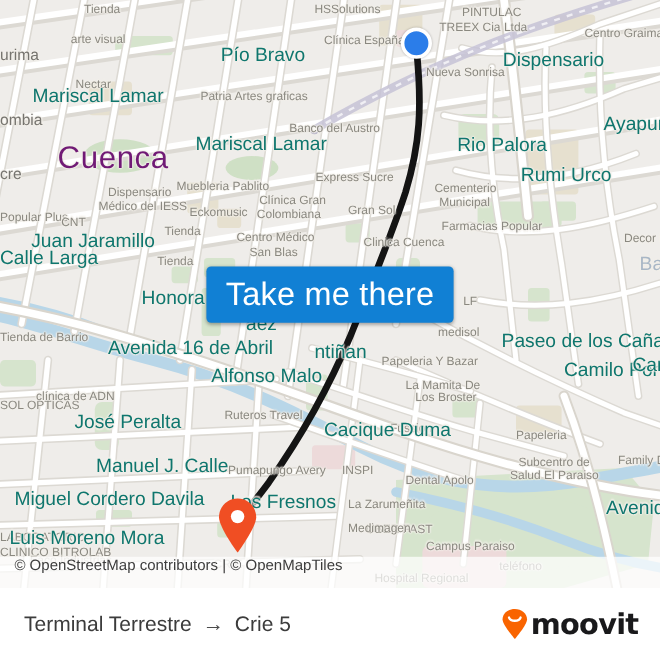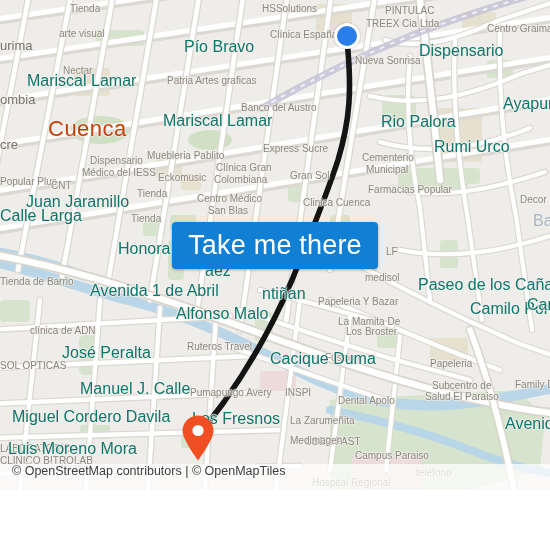--- a/index.html
+++ b/index.html
@@ -43,21 +43,21 @@
     font-family: "Liberation Sans", sans-serif;
     white-space: nowrap;
     pointer-events: none;
     text-shadow:
       1px 0 1.2px #f2efe9, -1px 0 1.2px #f2efe9,
       0 1px 1.2px #f2efe9, 0 -1px 1.2px #f2efe9;
   }
   .lbl-street { font-size: 13px; color: #76746f; }
   .lbl-street-lg { font-size: 16px; color: #0f766e; }
   .lbl-poi { font-size: 10px; color: #8a8880; }
-  .lbl-city { font-size: 22px; color: #c2410c; letter-spacing: .5px; }
+  .lbl-city { font-size: 26px; color: #701a75; letter-spacing: .5px; }
   .lbl-area { font-size: 16px; color: #a9b7c6; }
   .lbl-faint { font-size: 10px; color: #c3c0b8; }
 
   
   #origin-marker {
     position: absolute;
     width: 26px; height: 26px;
     border-radius: 50%;
     background: #2b7de9;
     border: 3px solid #ffffff;
@@ -368,21 +368,21 @@
         <div class="maplabel lbl-poi" style="left: 290px; top: 170px;">Gran Sol</div>
         <div class="maplabel lbl-poi" style="left: 368px; top: 184px;">Farmacias Popular</div>
         <div class="maplabel lbl-poi" style="left: 520px; top: 194px;">Decor H</div>
         <div class="maplabel lbl-poi" style="left: 0px; top: 176px;">Popular Plus</div>
         <div class="maplabel lbl-poi" style="left: 51px; top: 180px;">CNT</div>
         <div class="maplabel lbl-poi" style="left: 137px; top: 188px;">Tienda</div>
         <div class="maplabel lbl-poi" style="left: 131px; top: 213px;">Tienda</div>
         <div class="maplabel lbl-poi" style="left: 197px; top: 193px;">Centro Médico</div>
         <div class="maplabel lbl-poi" style="left: 208px; top: 205px;">San Blas</div>
         <div class="maplabel lbl-poi" style="left: 303px; top: 197px;">Clinica Cuenca</div>
-        <div class="maplabel lbl-poi" style="left: 0px; top: 360px; text-align: center;">SOL OPTICAS</div>
+        <div class="maplabel lbl-poi" style="left: 0px; top: 333px; text-align: center;">SOL OPTICAS</div>
         <div class="maplabel lbl-poi" style="left: 0px; top: 443px;">LABORATORIO</div>
         <div class="maplabel lbl-poi" style="left: 0px; top: 455px;">CLINICO BITROLAB</div>
         <div class="maplabel lbl-poi" style="left: 30px; top: 325px;">clínica de ADN</div>
         <div class="maplabel lbl-poi" style="left: 0px; top: 276px;">Tienda de Barrio</div>
         <div class="maplabel lbl-poi" style="left: 187px; top: 341px;">Ruteros Travel</div>
         <div class="maplabel lbl-poi" style="left: 190px; top: 387px;">Pumapungo Avery</div>
         <div class="maplabel lbl-poi" style="left: 285px; top: 387px;">INSPI</div>
         <div class="maplabel lbl-poi" style="left: 305px; top: 436px;">UBER FAST</div>
         <div class="maplabel lbl-poi" style="left: 318px; top: 296px;">Papeleria Y Bazar</div>
         <div class="maplabel lbl-poi" style="left: 338px; top: 316px;">La Mamita De</div>
@@ -406,21 +406,21 @@
         <div class="maplabel lbl-area" style="left: 533px; top: 212px;">Bar</div>
         <div class="maplabel lbl-street" style="left: 0px; top: 38px;">urima</div>
         <div class="maplabel lbl-street-lg" style="left: 27px; top: 72px;">Mariscal Lamar</div>
         <div class="maplabel lbl-street" style="left: 0px; top: 92px;">ombia</div>
         <div class="maplabel lbl-street" style="left: 0px; top: 137px;">cre</div>
         <div class="maplabel lbl-street-lg" style="left: 184px; top: 38px;">Pío Bravo</div>
         <div class="maplabel lbl-street-lg" style="left: 163px; top: 112px;">Mariscal Lamar</div>
         <div class="maplabel lbl-street-lg" style="left: 26px; top: 193px;">Juan Jaramillo</div>
         <div class="maplabel lbl-street-lg" style="left: 0px; top: 207px;">Calle Larga</div>
         <div class="maplabel lbl-street-lg" style="left: 118px; top: 240px;">Honora</div>
-        <div class="maplabel lbl-street-lg" style="left: 90px; top: 282px;">Avenida 1 de Abril</div>
+        <div class="maplabel lbl-street-lg" style="left: 90px; top: 282px;">Avenida 16 de Abril</div>
         <div class="maplabel lbl-street-lg" style="left: 176px; top: 305px;">Alfonso Malo</div>
         <div class="maplabel lbl-street-lg" style="left: 62px; top: 344px;">José Peralta</div>
         <div class="maplabel lbl-street-lg" style="left: 80px; top: 380px;">Manuel J. Calle</div>
         <div class="maplabel lbl-street-lg" style="left: 12px; top: 408px;">Miguel Cordero Davila</div>
         <div class="maplabel lbl-street-lg" style="left: 8px; top: 440px;">Luis Moreno Mora</div>
         <div class="maplabel lbl-street-lg" style="left: 419px; top: 42px;">Dispensario</div>
         <div class="maplabel lbl-street-lg" style="left: 381px; top: 113px;">Rio Palora</div>
         <div class="maplabel lbl-street-lg" style="left: 434px; top: 138px;">Rumi Urco</div>
         <div class="maplabel lbl-street-lg" style="left: 503px; top: 95px;">Ayapungo</div>
         <div class="maplabel lbl-street-lg" style="left: 418px; top: 276px;">Paseo de los Cañaris</div>
@@ -443,14 +443,31 @@
       </svg>
     </div>
 
     <button id="cta-button">Take me there</button>
 
     <div id="attribution">
       <span class="attr-text">© OpenStreetMap contributors | © OpenMapTiles</span>
     </div>
   </div>
 
+  <div id="footer">
+    <div id="trip-summary">
+      <span>Terminal Terrestre</span>
+      <span class="arrow">→</span>
+      <span>Crie 5</span>
+    </div>
+    <div id="moovit-logo">
+      <span style="display:inline-flex;">
+        <svg width="22" height="26" viewBox="0 0 22 26">
+          <path d="M11 25.5 C11 25.5 21.2 13.6 21.2 9.2 C21.2 3.9 16.6 0.4 11 0.4
+                   C5.4 0.4 0.8 3.9 0.8 9.2 C0.8 13.6 11 25.5 11 25.5 Z" fill="#f96400"></path>
+          <path d="M6.2 7.6 C7.4 11.2 14.6 11.2 15.8 7.6" stroke="#ffffff" stroke-width="1.9" fill="none" stroke-linecap="round"></path>
+        </svg>
+      </span>
+      <span class="wordmark">moovit</span>
+    </div>
+  </div>
 
 </div>
 
 </body></html>

